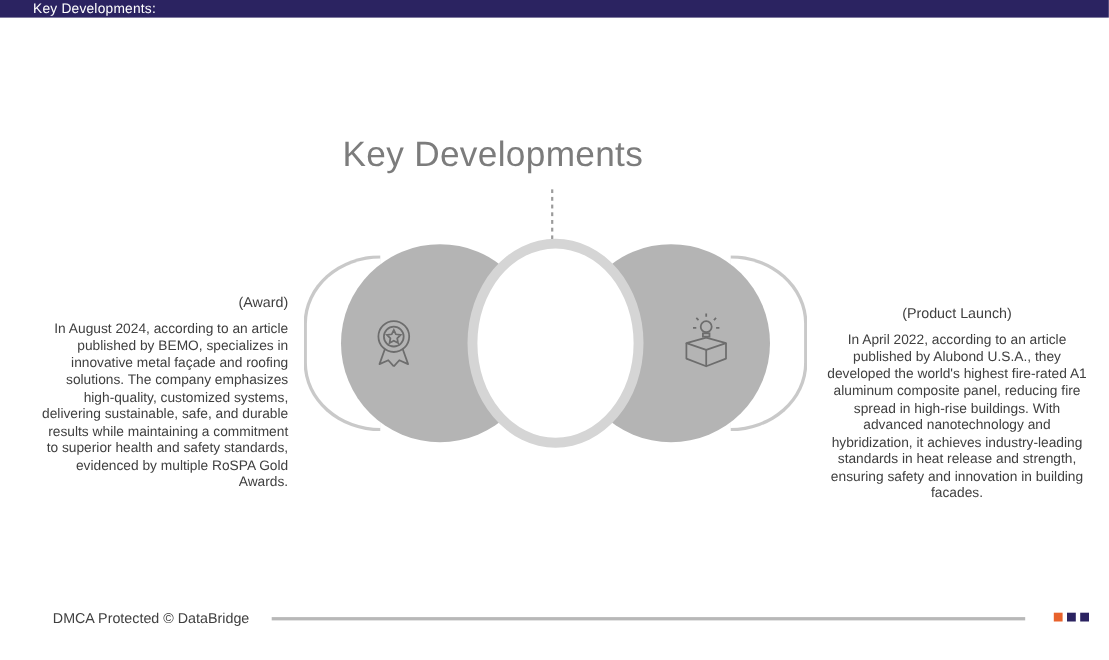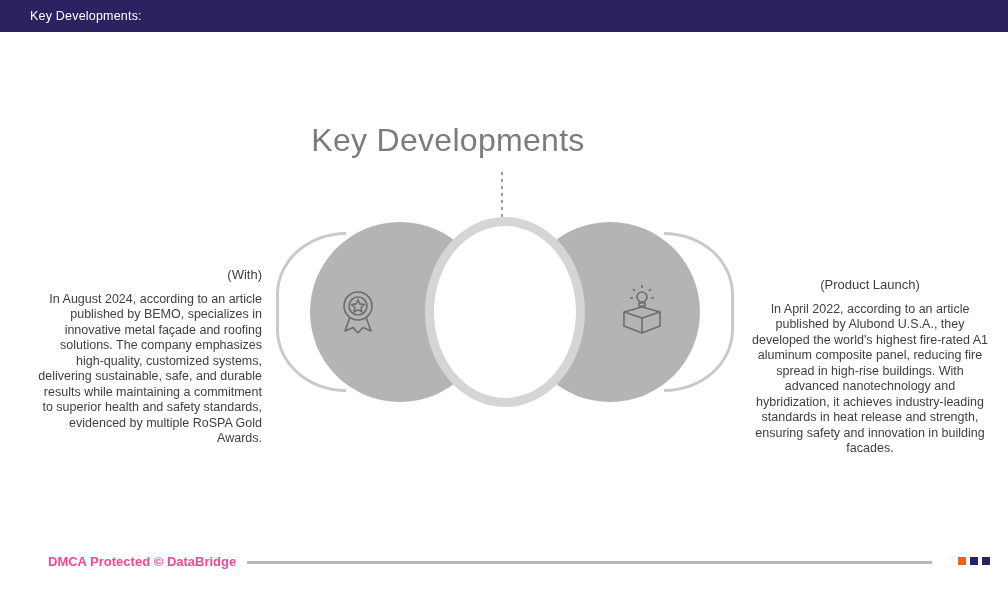--- a/index.html
+++ b/index.html
@@ -13,21 +13,21 @@
     font-family: "Liberation Sans", sans-serif;
     overflow: hidden;
     position: relative;
   }
 
   
   .topbar {
     position: absolute;
     left: 0; top: 0;
     width: 1008px;
-    height: 32px;
+    height: 16px;
     background: #2b2361;
     display: flex;
     align-items: center;
   }
   .topbar-title {
     color: #ffffff;
     font-size: 12.5px;
     margin-left: 30px;
     letter-spacing: 0.2px;
   }
@@ -161,22 +161,21 @@
     left: 0;
     bottom: 0;
     width: 1008px;
     height: 60px;
   }
   .footer-text {
     position: absolute;
     left: 48px;
     top: 14px;
     font-size: 13px;
-    color: #ec4899;
-    font-weight: bold;
+    color: #404040;
   }
   .footer-rule {
     position: absolute;
     left: 247px;
     top: 21px;
     width: 685px;
     height: 3px;
     background: #b8b8b8;
   }
   .footer-dots {
@@ -227,21 +226,21 @@
         <path d="M32 5 v3 M23 9 l2 2 M41 9 l-2 2 M20 18 h3 M44 18 h-3"></path>
         <path d="M29 23 h6 v3 h-6z"></path>
         <path d="M14 32 l18-5 18 5 -18 6z" stroke-linejoin="round"></path>
         <path d="M14 32 v14 l18 7 18-7 V32" stroke-linejoin="round"></path>
         <path d="M32 38 v15"></path>
       </svg>
     </div>
   </div>
 
   <div class="block block-left">
-    <div class="block-label">(With)</div>
+    <div class="block-label">(Award)</div>
     <div class="block-body">In August 2024, according to an article published by BEMO, specializes in innovative metal façade and roofing solutions. The company emphasizes high-quality, customized systems, delivering sustainable, safe, and durable results while maintaining a commitment to superior health and safety standards, evidenced by multiple RoSPA Gold Awards.</div>
   </div>
 
   <div class="block block-right">
     <div class="block-label">(Product Launch)</div>
     <div class="block-body">In April 2022, according to an article published by Alubond U.S.A., they developed the world's highest fire-rated A1 aluminum composite panel, reducing fire spread in high-rise buildings. With advanced nanotechnology and hybridization, it achieves industry-leading standards in heat release and strength, ensuring safety and innovation in building facades.</div>
   </div>
 
   <div class="footer">
     <div class="footer-text">DMCA Protected © DataBridge</div>

